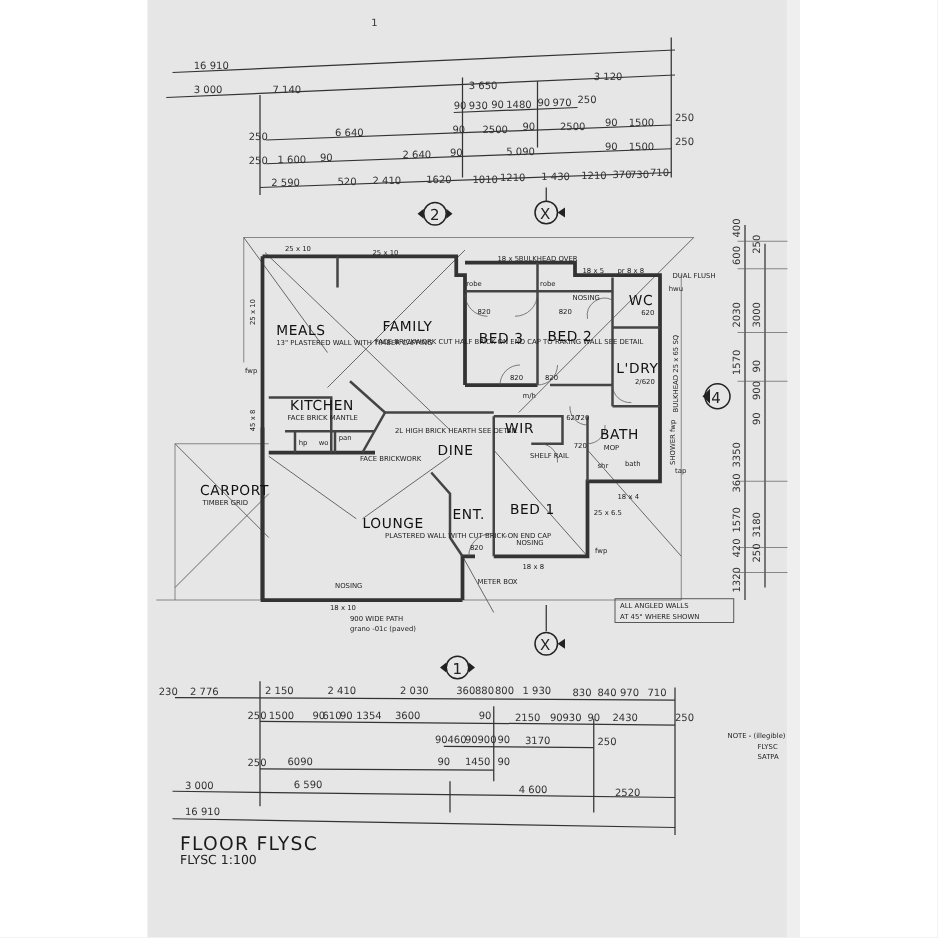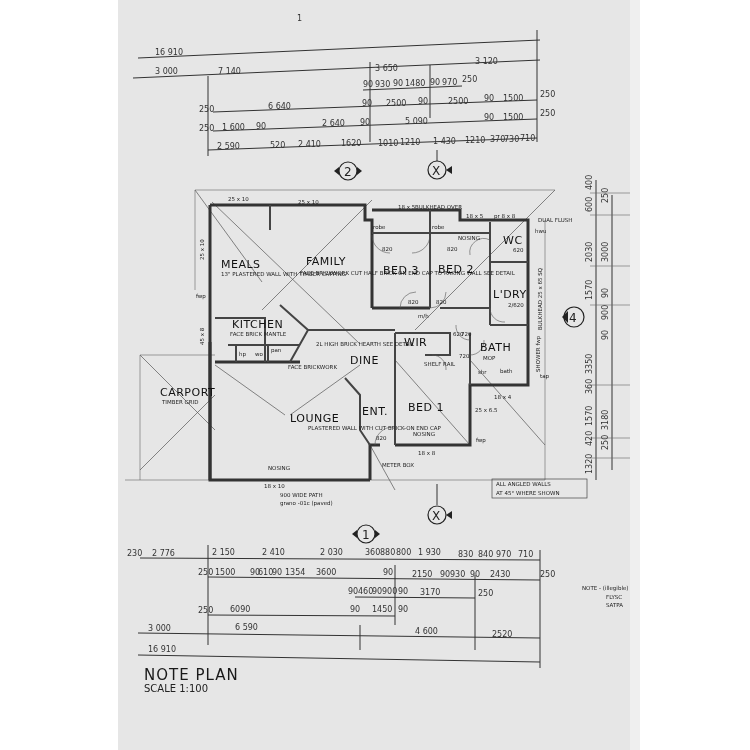--- a/index.html
+++ b/index.html
@@ -355,14 +355,14 @@
   <text class="t dim" x="372" y="612">1450</text>
   <text class="t dim" x="398" y="612">90</text>
 
   <text class="t dim" x="148" y="631">3 000</text>
   <text class="t dim" x="235" y="630">6 590</text>
   <text class="t dim" x="415" y="634">4 600</text>
   <text class="t dim" x="492" y="637">2520</text>
   <text class="t dim" x="148" y="652">16 910</text>
 </svg>
 
-<div class="title">NOTE PLAN</div>
-<div class="scale">SCALE 1:100</div>
+<div class="title">FLOOR FLYSC</div>
+<div class="scale">FLYSC 1:100</div>
 
 </body></html>

